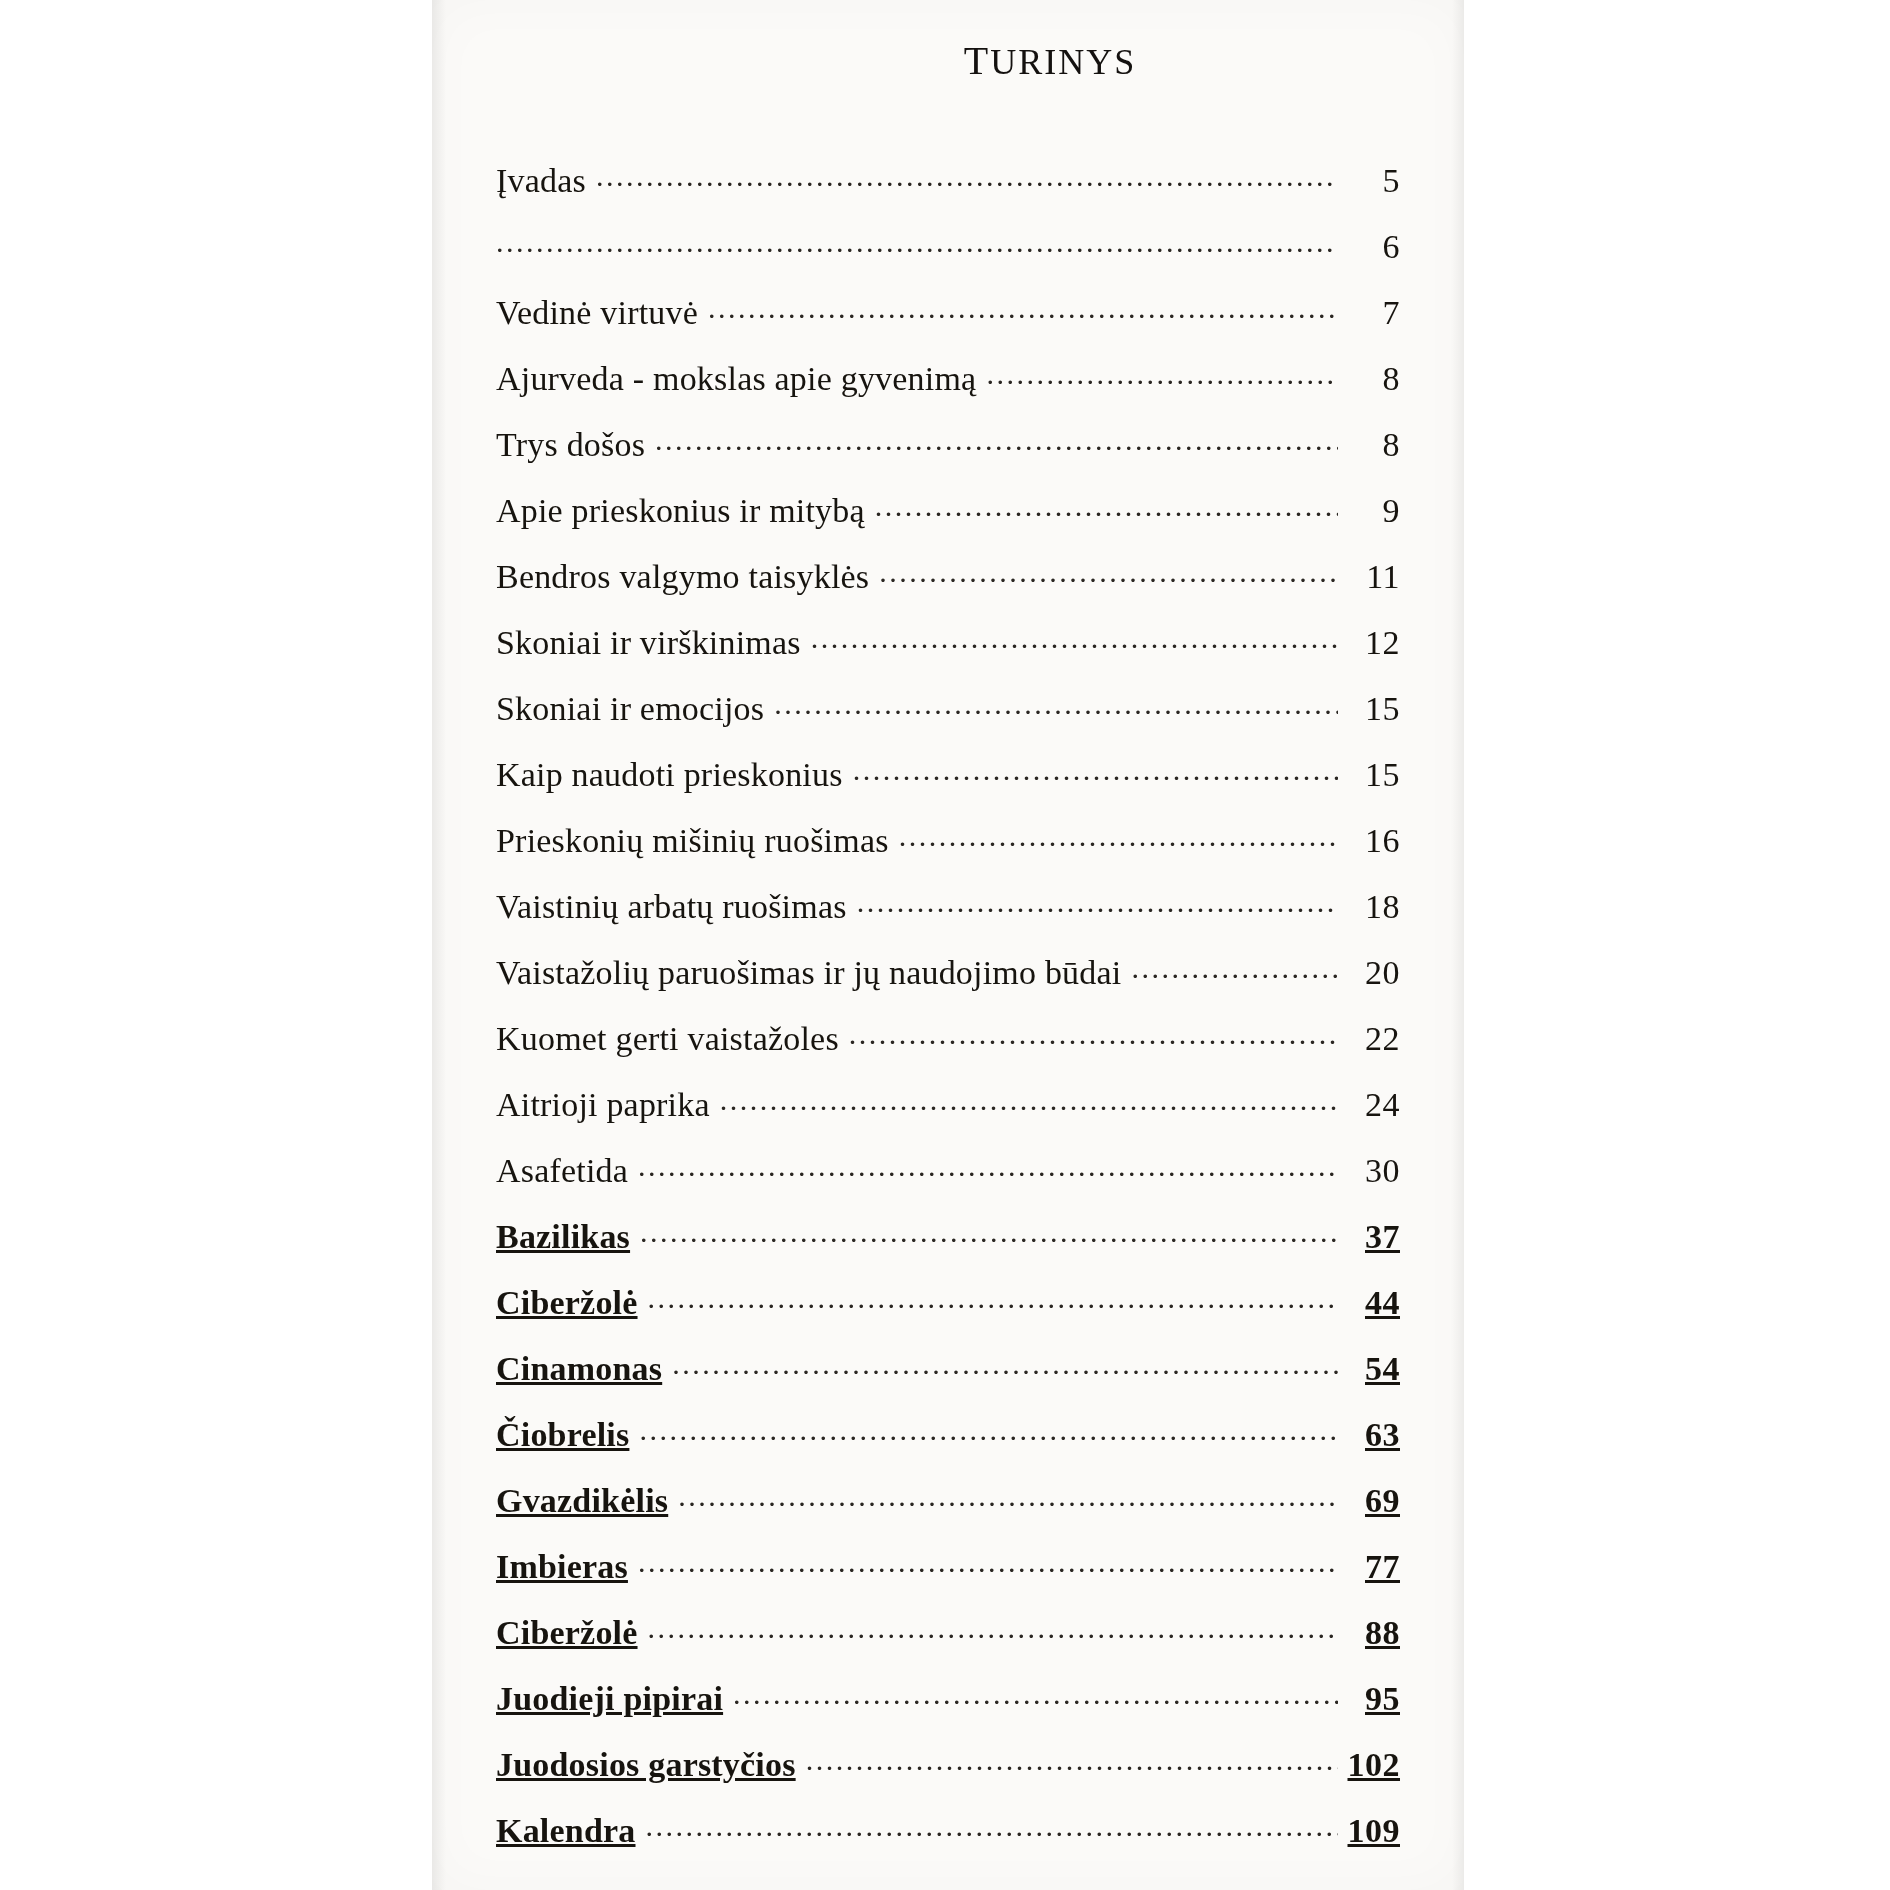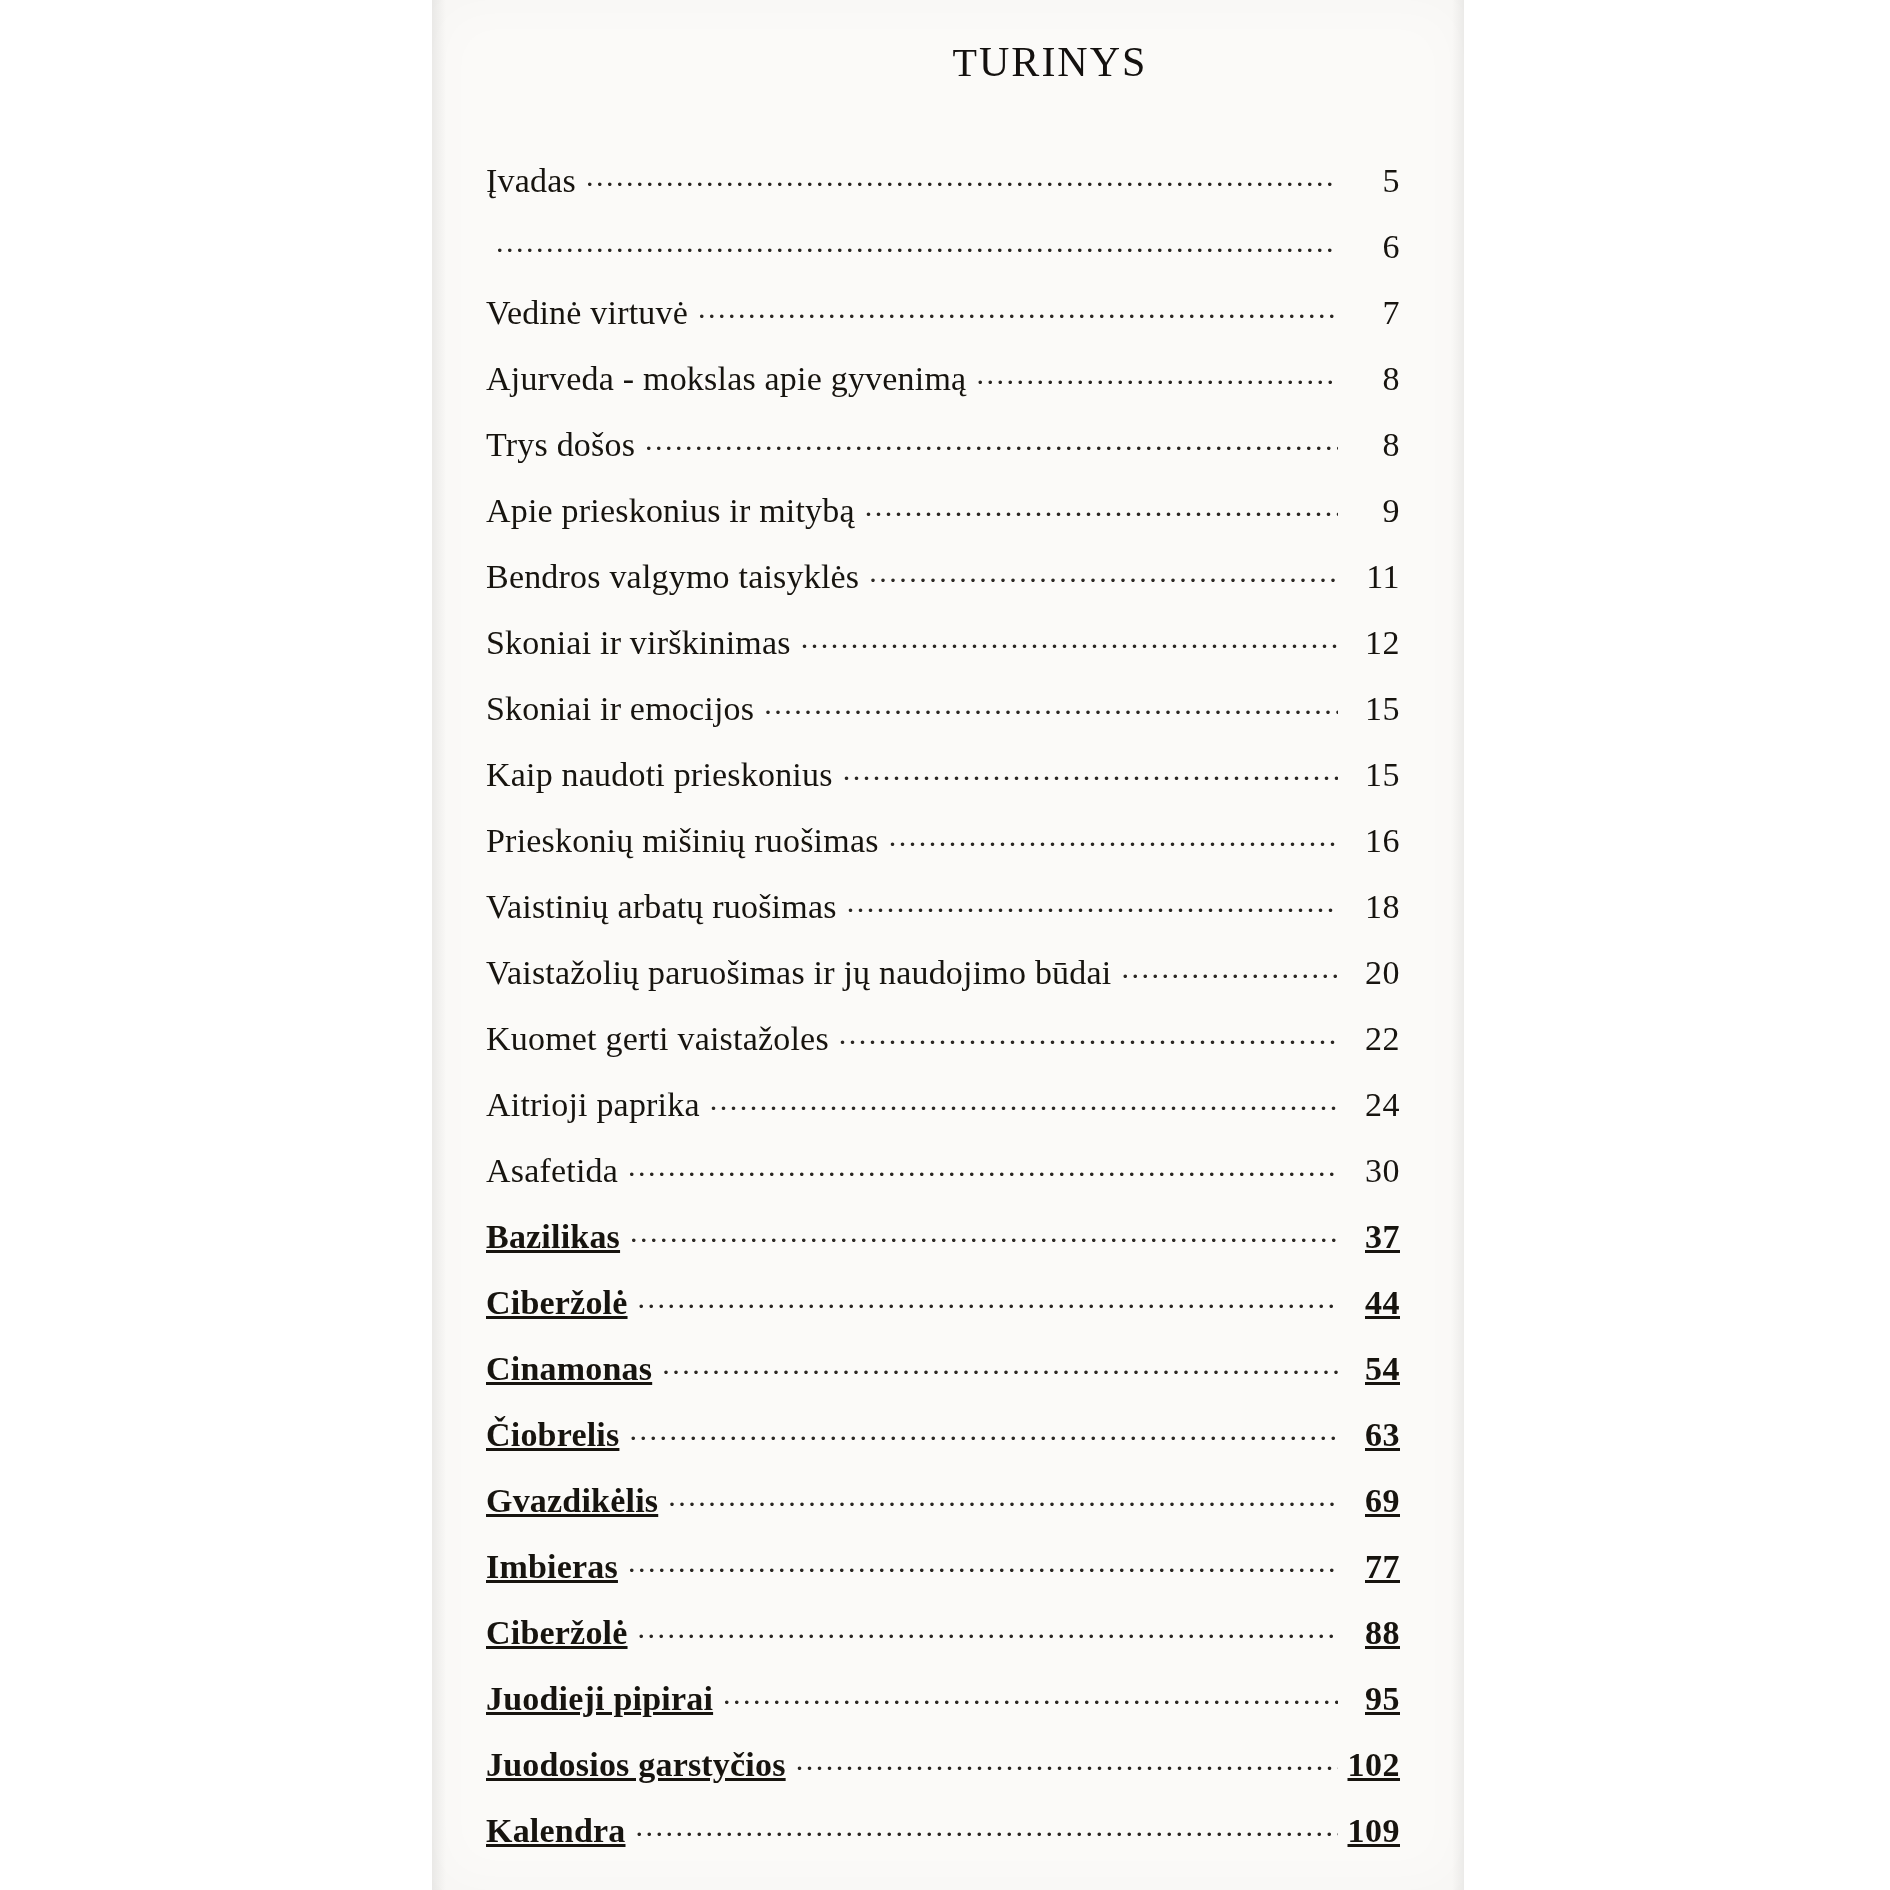--- a/index.html
+++ b/index.html
@@ -43,21 +43,21 @@
     background: linear-gradient(to left, rgba(0,0,0,0.05), rgba(0,0,0,0));
   }
 
   .title {
     position: absolute;
     top: 22px;
     left: 0;
     width: 1236px;
     text-align: center;
     font-family: "Liberation Serif", serif;
-    font-size: 60px;
+    font-size: 52px;
     letter-spacing: 2px;
     color: #14110f;
     font-variant: small-caps;
     text-transform: lowercase;
   }
   .title::first-letter { font-size: 57px; }
 
   .toc {
     position: absolute;
     top: 148px;
@@ -72,20 +72,21 @@
     font-size: 34px;
     color: #17140f;
     height: 66px;
     line-height: 66px;
     padding: 0 44px 0 34px;
     white-space: nowrap;
   }
   .toc-entry .label {
     flex: 0 0 auto;
     letter-spacing: 0.2px;
+    margin-left: 10px;
   }
   .toc-entry .leader {
     flex: 1 1 auto;
     overflow: hidden;
     margin: 0 4px 0 10px;
     position: relative;
     top: -6px;
     color: #2a2622;
     font-size: 30px;
     letter-spacing: 2.5px;

